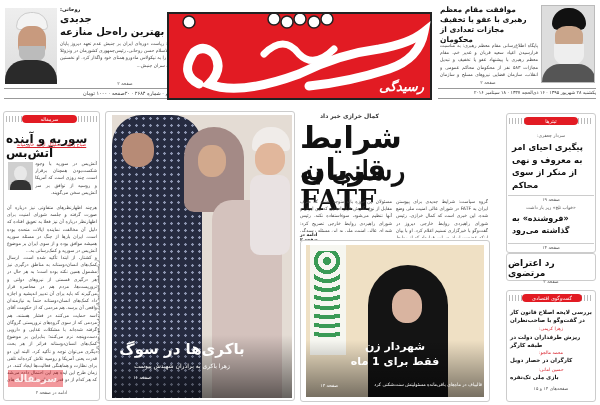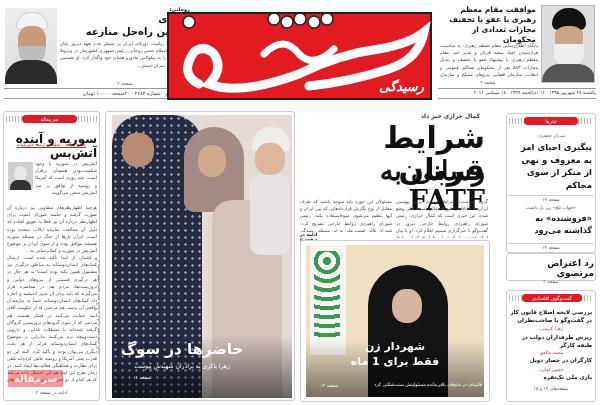--- a/index.html
+++ b/index.html
@@ -5,21 +5,21 @@
 *{box-sizing:border-box;margin:0;padding:0}
 body{width:600px;height:405px;overflow:hidden;background:#fff;font-family:"DejaVu Sans",sans-serif;position:relative;direction:rtl;color:#111}
 .abs{position:absolute}
 .hr{position:absolute;height:1px;background:#999}
 .box{position:absolute;border:1px solid #ccc;border-radius:3px;background:#fff}
 .txt{font-size:4.6px;line-height:7.2px;color:#444;text-align:justify}
 .red{color:#d9232d}
 .pill{position:absolute;background:#e21b23;color:#fff;font-size:5px;border-radius:5px;text-align:center;line-height:8px;height:8px}
 .stripes{position:absolute;height:6px;background:repeating-linear-gradient(90deg,#bbb 0 1px,transparent 1px 3px)}
 .pref{font-size:4.5px;color:#555;text-align:center}
-.hd{font-weight:bold;text-align:right;color:#111}
+.hd{font-weight:bold;text-align:left;color:#111}
 .photo{position:absolute;overflow:hidden}
 </style>
 </head>
 <body>
 
 <div class="photo" style="left:5px;top:8px;width:52px;height:76px;background:linear-gradient(#eee,#ddd)">
   <div style="position:absolute;left:11px;top:4px;width:32px;height:18px;background:#f3f3f3;border-radius:16px 16px 4px 4px;border:1px solid #ccc"></div>
   <div style="position:absolute;left:13px;top:18px;width:28px;height:32px;background:#c89a7e;border-radius:40%"></div>
   <div style="position:absolute;left:14px;top:38px;width:26px;height:16px;background:#bbb;border-radius:0 0 50% 50%"></div>
   <div style="position:absolute;left:0;top:52px;width:52px;height:24px;background:#2a2a2a;border-radius:20px 20px 0 0"></div>
@@ -80,21 +80,21 @@
   <div style="position:absolute;left:0;top:0;width:90px;height:283px;background:radial-gradient(circle,#8f97b3 1px,transparent 1.5px) 0 0/7px 7px,#262b40;border-radius:30px 30px 0 0"></div>
   <div style="position:absolute;left:10px;top:18px;width:32px;height:34px;background:#b78b76;border-radius:45%"></div>
   <div style="position:absolute;left:72px;top:12px;width:60px;height:85px;background:#a48a86;border-radius:30px 30px 10px 10px"></div>
   <div style="position:absolute;left:86px;top:30px;width:28px;height:32px;background:#d2a98d;border-radius:45%"></div>
   <div style="position:absolute;left:100px;top:85px;width:70px;height:198px;background:#d4c2bd;border-radius:20px 20px 0 0"></div>
   <div style="position:absolute;left:140px;top:12px;width:38px;height:24px;background:#f0ece9;border-radius:18px 18px 4px 4px"></div>
   <div style="position:absolute;left:143px;top:28px;width:30px;height:32px;background:#e1b79c;border-radius:45%"></div>
   <div style="position:absolute;left:138px;top:60px;width:40px;height:80px;background:#e9e2e2;border-radius:10px"></div>
   <div style="position:absolute;left:0;top:220px;width:180px;height:63px;background:linear-gradient(transparent,rgba(0,0,0,.55))"></div>
 </div>
-<div class="abs" style="left:112px;top:340px;width:140px;color:#fff;font-size:15px;font-weight:bold;text-align:center">حاضر‌ها در سوگ</div>
+<div class="abs" style="left:112px;top:340px;width:140px;color:#fff;font-size:15px;font-weight:bold;text-align:center">باکری‌ها در سوگ</div>
 <div class="abs" style="left:112px;top:362px;width:140px;color:#fff;font-size:6px;text-align:center">زهرا باکری به برادران شهیدش پیوست</div>
 <div class="abs" style="left:112px;top:375px;width:60px;color:#fff;font-size:4.5px;text-align:center">صفحه ۱۱</div>
 <div class="abs" style="left:96px;top:330px;width:70px;font-size:3.5px;color:#555;transform:rotate(-90deg);transform-origin:left top;white-space:nowrap">از راست: همسر شهید حمید باکری و دو فرزند شهید مهدی باکری</div>
 
 <div class="abs hd" style="left:320px;top:112px;width:160px;font-size:6px;color:#333">کمال خرازی خبر داد</div>
 <div class="abs hd" style="left:300px;top:122px;width:185px;font-size:30px;line-height:32px">شرایط قربان</div>
 <div class="abs hd" style="left:300px;top:156px;width:185px;font-size:27px;line-height:30px;font-family:'DejaVu Serif',serif">رسانی به FATF</div>
 <div class="abs txt" style="left:396px;top:198px;width:92px;height:40px;overflow:hidden">گروه سیاست: شرایط جدیدی برای پیوستن ایران به FATF در شورای عالی امنیت ملی وضع شده. این خبری است که کمال خرازی، رئیس شورای راهبردی روابط خارجی دیروز در گفت‌وگو با خبرگزاری تسنیم اعلام کرد. او با بیان اینکه عضویت ایران در این قرارداد که از روابط ما با دنیا تسهیل می‌کند با توجه به قوانینی که در گذشته در مجلس درباره پول‌شویی وضع شده و قانونی که در حال حاضر در مجلس هست، مشکلی نیست. به مسئولان دست‌اندرکار توجیه کرد:</div>
 <div class="abs txt" style="left:300px;top:198px;width:92px;height:34px;overflow:hidden">مسئولان این حوزه باید متوجه باشند که طرف مقابل از نوع نگارش قراردادهایی که بین ایران و آنها تنظیم می‌شود، سوءاستفاده نکند. رئیس شورای راهبردی روابط خارجی تصریح کرد: شورای عالی امنیت ملی به این مسئله رسیدگی کرد و شرایط جدیدی را وضع کرده که از آن حقوق ملت ایران تأمین خواهد شد. به گفته او در جلسه قبلی شورای عالی امنیت ملی درباره پیوستن ایران به FATF شرایطی جدیدی گذاشته و بحث‌هایی شده است.</div>
 <div class="abs" style="left:300px;top:232px;width:30px;font-size:4.5px;font-weight:bold;text-align:left;direction:rtl">ادامه در صفحه ۲</div>

